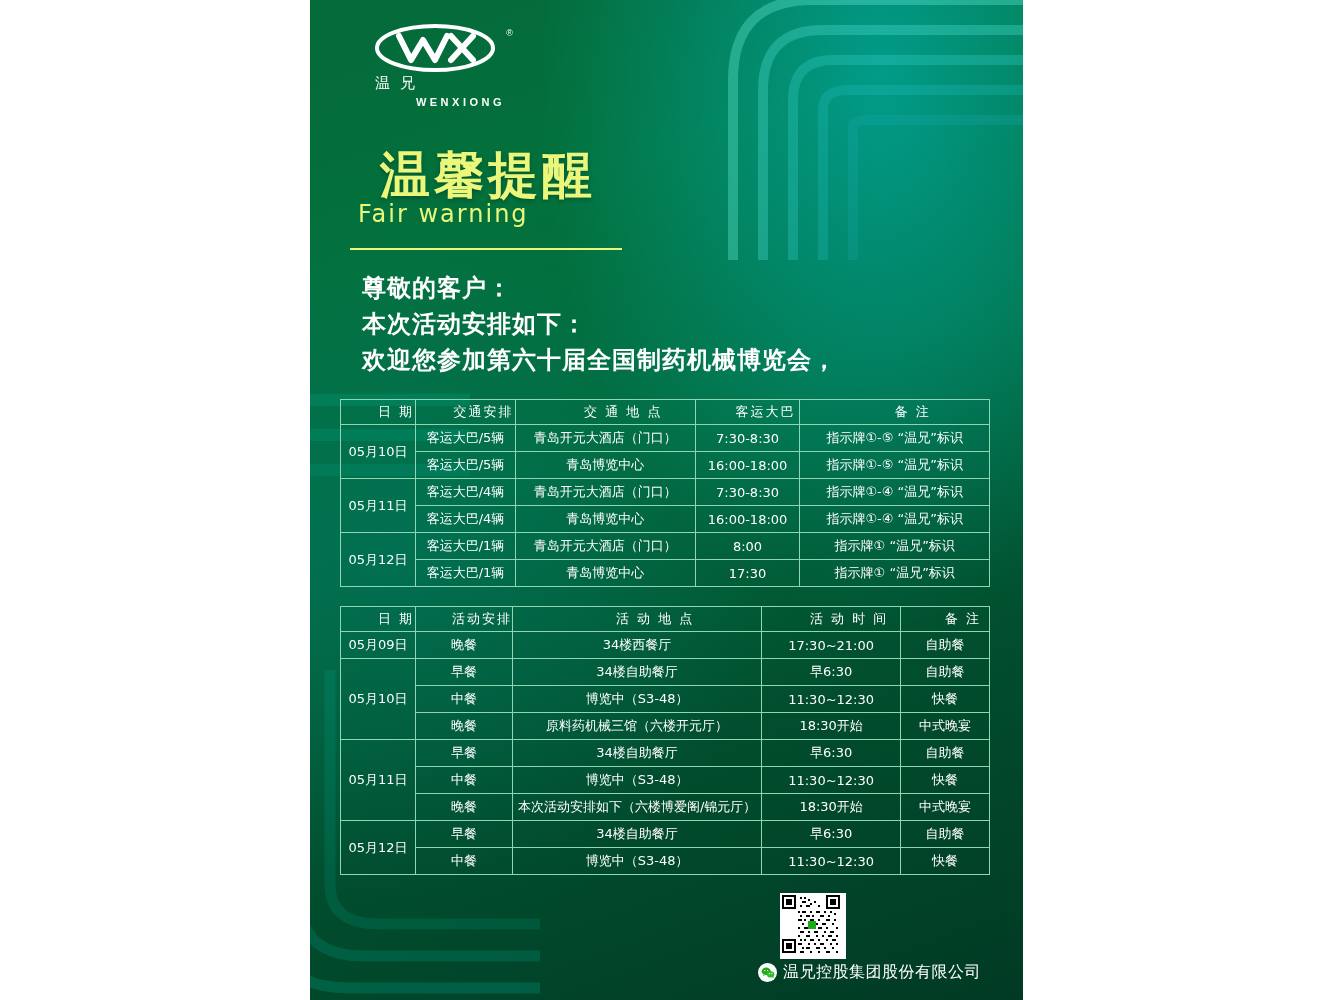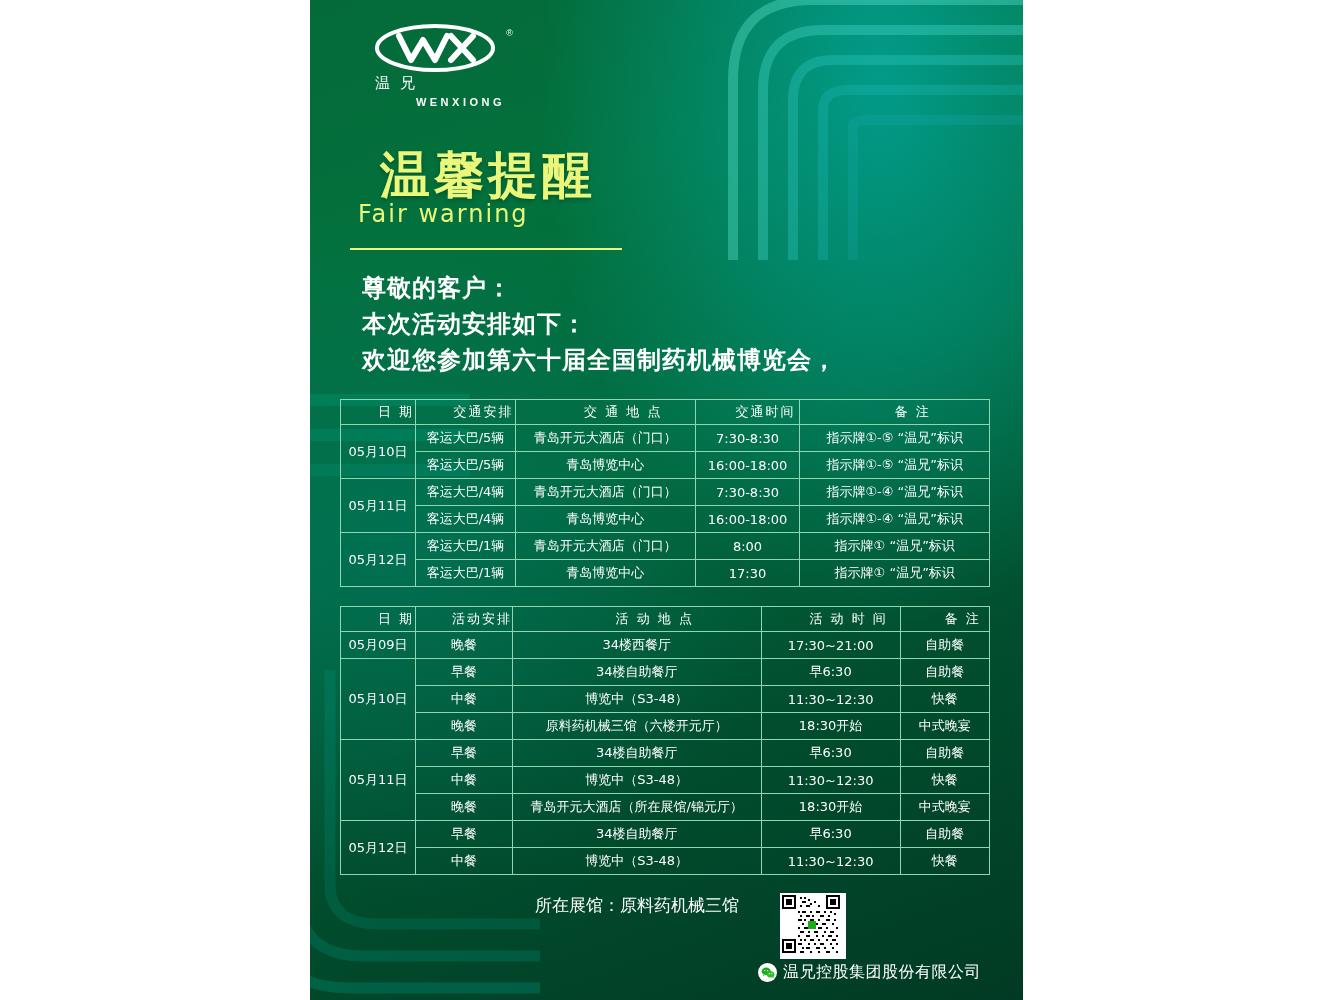--- a/index.html
+++ b/index.html
@@ -253,21 +253,21 @@
           <col style="width:100px">
           <col style="width:180px">
           <col style="width:105px">
           <col style="width:190px">
       </colgroup>
       <thead>
         <tr>
           <th>日 期</th>
           <th>交通安排</th>
           <th>交 通 地 点</th>
-          <th>交通时间</th>
+          <th>客运大巴</th>
           <th>备 注</th>
         </tr>
       </thead>
       <tbody>
           <tr>
             <td rowspan="2">05月10日</td>
             <td>客运大巴/5辆</td>
             <td>青岛开元大酒店（门口）</td>
             <td>7:30-8:30</td>
             <td>指示牌①-⑤ “温兄”标识</td>
@@ -359,44 +359,41 @@
             <td>自助餐</td>
           </tr>
           <tr>
             <td>中餐</td>
             <td>博览中（S3-48）</td>
             <td>11:30~12:30</td>
             <td>快餐</td>
           </tr>
           <tr>
             <td>晚餐</td>
-            <td>青岛开元大酒店（所在展馆/锦元厅）</td>
+            <td>本次活动安排如下（六楼博爱阁/锦元厅）</td>
             <td>18:30开始</td>
             <td>中式晚宴</td>
           </tr>
           <tr>
             <td rowspan="2">05月12日</td>
             <td>早餐</td>
             <td>34楼自助餐厅</td>
             <td>早6:30</td>
             <td>自助餐</td>
           </tr>
           <tr>
             <td>中餐</td>
             <td>博览中（S3-48）</td>
             <td>11:30~12:30</td>
             <td>快餐</td>
           </tr>
         </tbody>
     </table>
 
     <div class="footer-info">
-      <div>
-        <span class="lbl">所在展馆：</span><span>原料药机械三馆</span>
-      </div>
     </div>
 
     <div class="qr">
       <svg width="58" height="58" viewBox="0 0 29 29" shape-rendering="crispEdges">
         <rect width="29" height="29" fill="#ffffff"></rect>
         <g fill="#000000">
           <rect x="0" y="0" width="7" height="1"></rect>
             <rect x="0" y="6" width="7" height="1"></rect>
           <rect x="0" y="0" width="1" height="7"></rect>
             <rect x="6" y="0" width="1" height="7"></rect>

